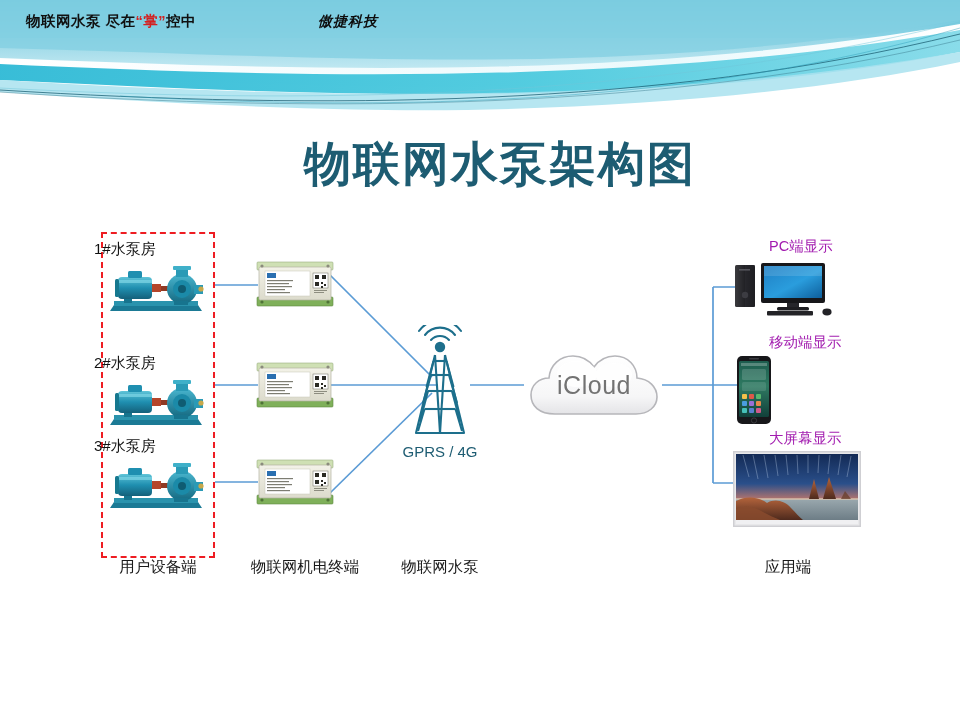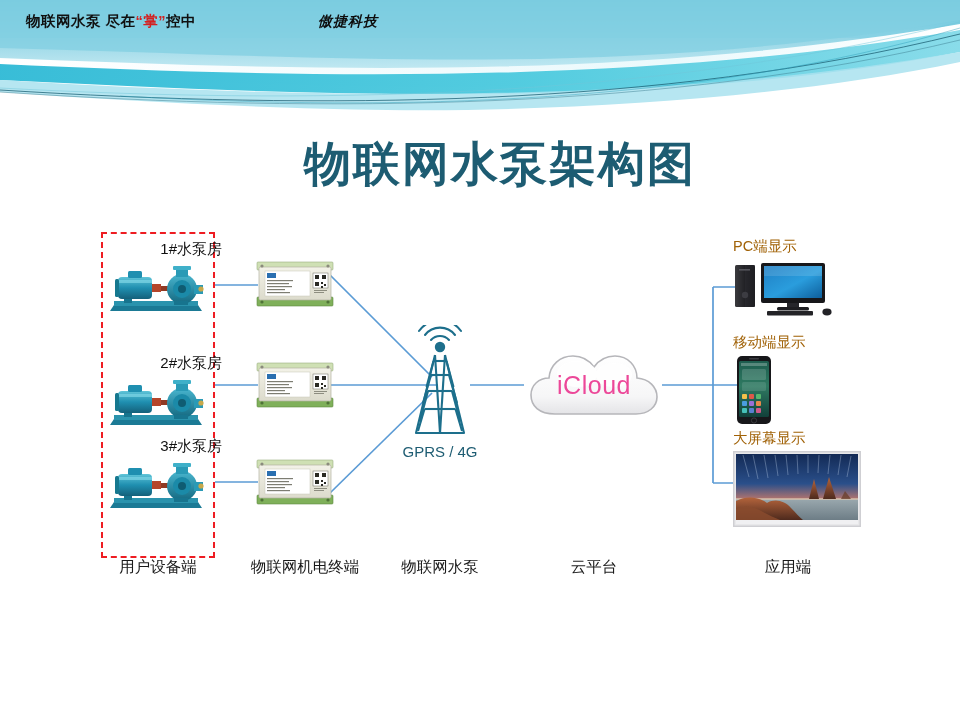--- a/index.html
+++ b/index.html
@@ -49,47 +49,47 @@
   
   #footlabels{position:absolute;left:0;top:557px;width:960px;height:30px;}
   .footlabel{
     position:absolute;top:0;text-align:center;
     font-size:15.5px;color:#1a1a1a;white-space:nowrap;
   }
 
   
   .pumpgroup{position:absolute;width:128px;}
   .pumplabel{
-    font-size:15px;color:#111;text-align:right;white-space:nowrap;
+    font-size:15px;color:#111;text-align:left;white-space:nowrap;
     margin-bottom:2px;
   }
   .pumpimg{width:104px;height:56px;margin:0 auto;display:block;}
 
   
   .terminal{position:absolute;width:78px;height:50px;}
   .terminal svg{display:block;}
 
   
   #tower{position:absolute;left:392px;top:110px;width:96px;height:120px;}
   #towerlabel{
     position:absolute;left:376px;top:228px;width:128px;text-align:center;
     font-size:15px;color:#1d5c72;white-space:nowrap;
   }
 
   
   #cloud{position:absolute;left:519px;top:125px;width:150px;height:96px;}
   #cloudtext{
     position:absolute;left:519px;top:156px;width:150px;text-align:center;
-    font-size:25px;color:#ec4899;letter-spacing:.5px;
+    font-size:25px;color:#737373;letter-spacing:.5px;
   }
 
   
   .appgroup{position:absolute;}
   .applabel{
-    font-size:14.5px;color:#a16207;white-space:nowrap;margin-bottom:3px;
+    font-size:14.5px;color:#a21caf;white-space:nowrap;margin-bottom:3px;margin-left:36px;
   }
 </style>
 </head>
 <body>
 
 <div id="slide">
 
   <div id="banner">
     <svg width="960" height="112" viewBox="0 0 960 112" xmlns="http://www.w3.org/2000/svg">
       <defs>
@@ -533,17 +533,16 @@
         <rect x="3" y="69" width="122" height="4" fill="#f0f0f2"></rect>
       </svg>
     </div>
 
   </div>
 
   <div id="footlabels">
     <div class="footlabel" style="left:98px;width:120px;">用户设备端</div>
     <div class="footlabel" style="left:222px;width:166px;">物联网机电终端</div>
     <div class="footlabel" style="left:378px;width:124px;">物联网水泵</div>
-    <div class="footlabel" style="left:528px;width:132px;">云平台</div>
     <div class="footlabel" style="left:722px;width:132px;">应用端</div>
   </div>
 
 </div>
 
 </body></html>

